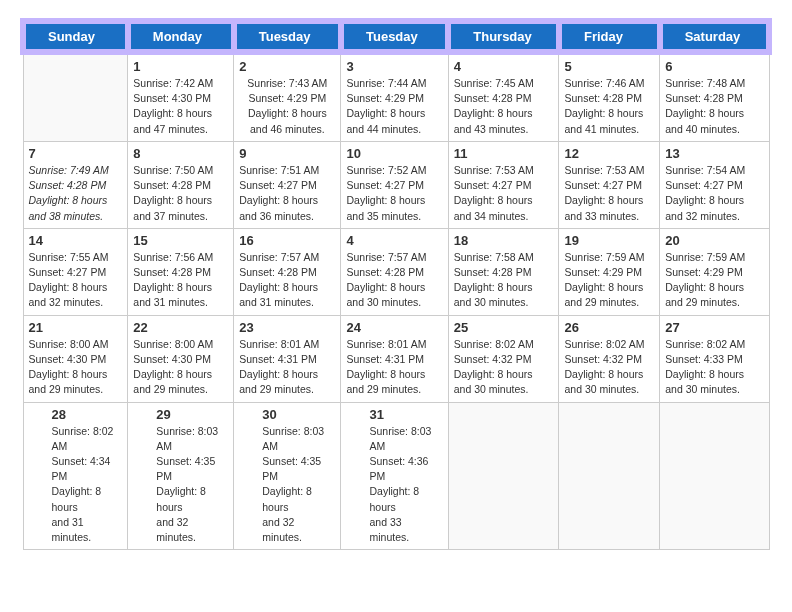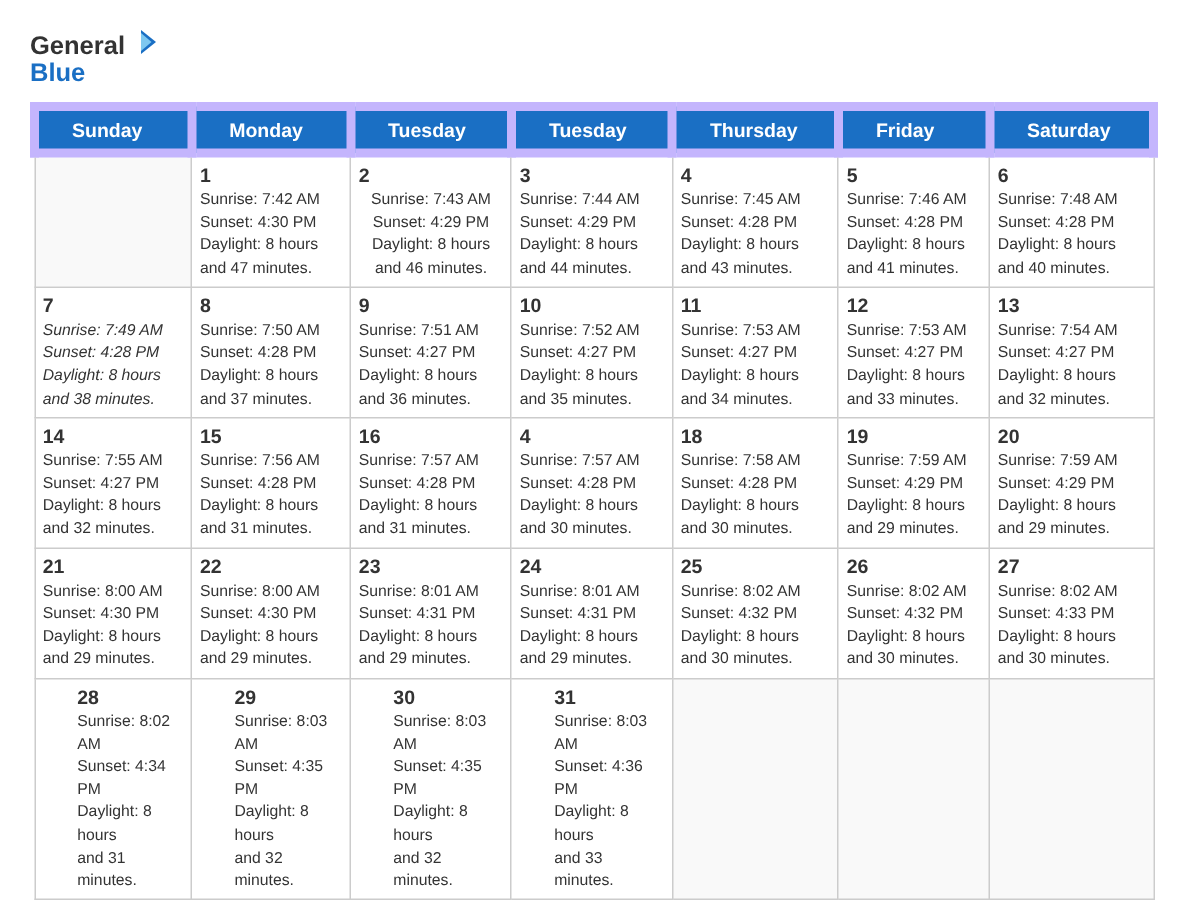--- a/index.html
+++ b/index.html
@@ -79,34 +79,20 @@
     }
     .calendar tr:last-child td {
       height: 72px;
       padding-left: 28px;
     }
   </style>
 </head>
 <body>
 
 <div class="page">
-  <div class="header">
-    <div class="logo">
-  <svg width="90" height="42" viewBox="0 0 90 42">
-    <text x="0" y="18" font-size="17" font-weight="bold" fill="#333" font-family="Arial">General</text>
-    <polygon points="74,2 84,10 74,18" fill="#1a6fc4"></polygon>
-    <polygon points="74,4 81,10 74,16" fill="#7ec8f0"></polygon>
-    <text x="0" y="36" font-size="17" font-weight="bold" fill="#1a6fc4" font-family="Arial">Blue</text>
-  </svg>
-</div>
-    <div class="title-area">
-      <div class="month-title"></div>
-      <div class="location"></div>
-    </div>
-  </div>
 
   <table class="calendar">
     <thead>
       <tr>
       <th>Sunday</th>
           <th>Monday</th>
           <th>Tuesday</th>
           <th>Tuesday</th>
           <th>Thursday</th>
           <th>Friday</th>

